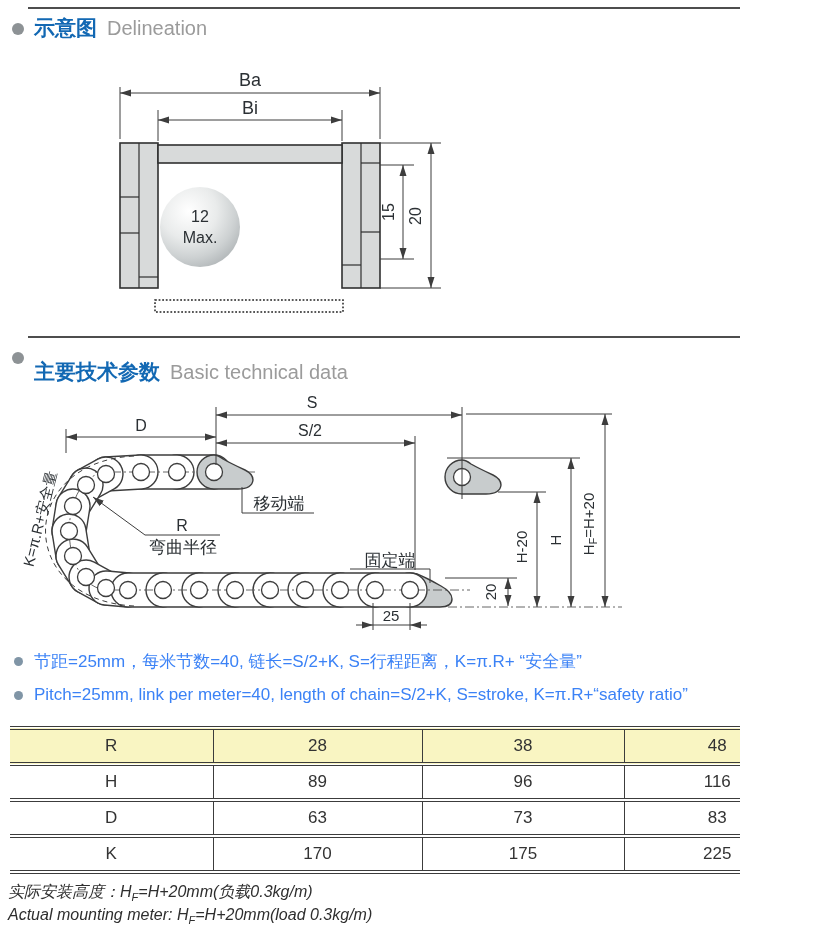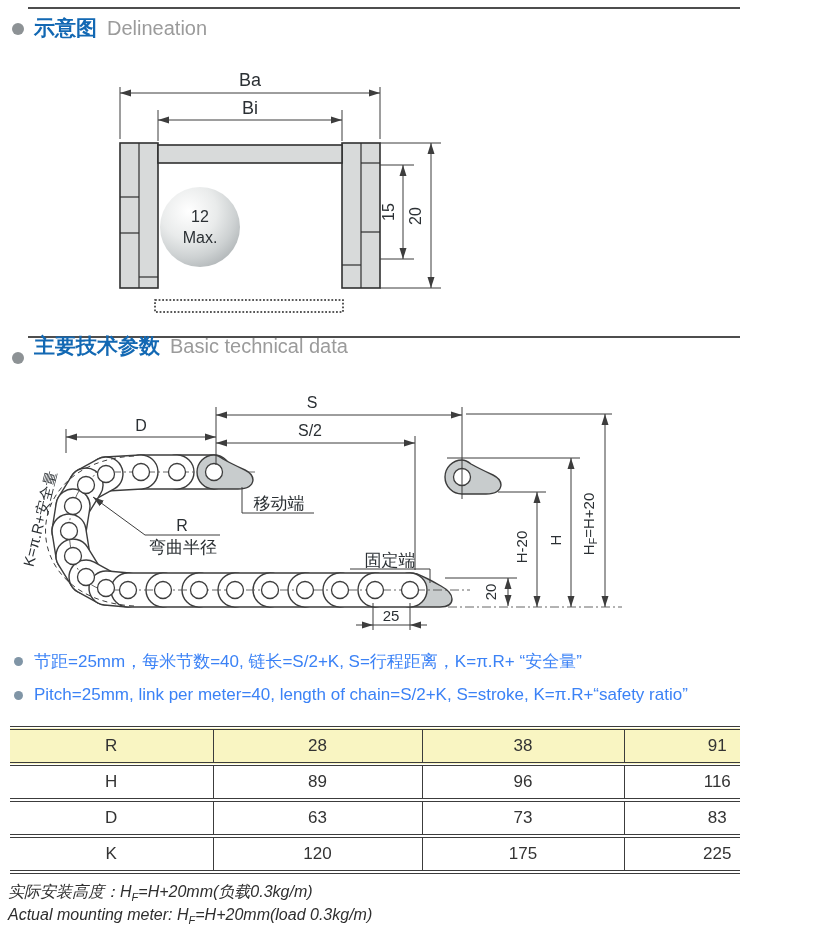--- a/index.html
+++ b/index.html
@@ -104,21 +104,21 @@
     <line class="ext" x1="380" y1="143" x2="441" y2="143"></line>
     <line class="ext" x1="380" y1="288" x2="441" y2="288"></line>
     <line class="dim" x1="431" y1="143" x2="431" y2="288" marker-start="url(#a1)" marker-end="url(#a1)"></line>
     <text class="dtxt" x="421" y="216" text-anchor="middle" transform="rotate(-90 421 216)">20</text>
 
     <rect x="155" y="300" width="188" height="12" fill="#ffffff" stroke="#222" stroke-width="1.5" stroke-dasharray="1.8 1.8"></rect>
   </svg>
 
   <div class="sec-rule" style="top:336px"></div>
   <div class="bullet-lg" style="left:12px;top:352px"></div>
-  <div class="sec-head" style="top:332px">
+  <div class="sec-head" style="top:358px">
     <span class="cn">主要技术参数</span>
     <span class="en">Basic technical data</span>
   </div>
 
   <svg style="left:10px;top:390px" width="640" height="240" viewBox="10 390 640 240">
     <defs>
       <marker id="a2" viewBox="0 0 10 8" refX="10" refY="4" markerWidth="11" markerHeight="9" orient="auto-start-reverse">
         <path d="M0,0.8 L10,4 L0,7.2 Z" fill="#3d3d3d"></path>
       </marker>
     </defs>
@@ -247,37 +247,37 @@
         <col style="width:203px">
         <col style="width:209px">
         <col style="width:202px">
         <col style="width:186px">
       </colgroup>
     <tbody>
         <tr class="hdr">
       <td>R</td>
       <td>28</td>
       <td>38</td>
-      <td>91</td>
+      <td>48</td>
     </tr>
     <tr>
       <td>H</td>
       <td>89</td>
       <td>96</td>
       <td>116</td>
     </tr>
     <tr>
       <td>D</td>
       <td>63</td>
       <td>73</td>
       <td>83</td>
     </tr>
     <tr>
       <td>K</td>
-      <td>120</td>
+      <td>170</td>
       <td>175</td>
       <td>225</td>
     </tr>
   </tbody>
     </table>
 
   <div class="footer-line" style="top:882px">
     <span>实际安装高度：H</span><sub>F</sub><span>=H+20mm(负载0.3kg/m)</span>
   </div>
   <div class="footer-line" style="top:906px">

